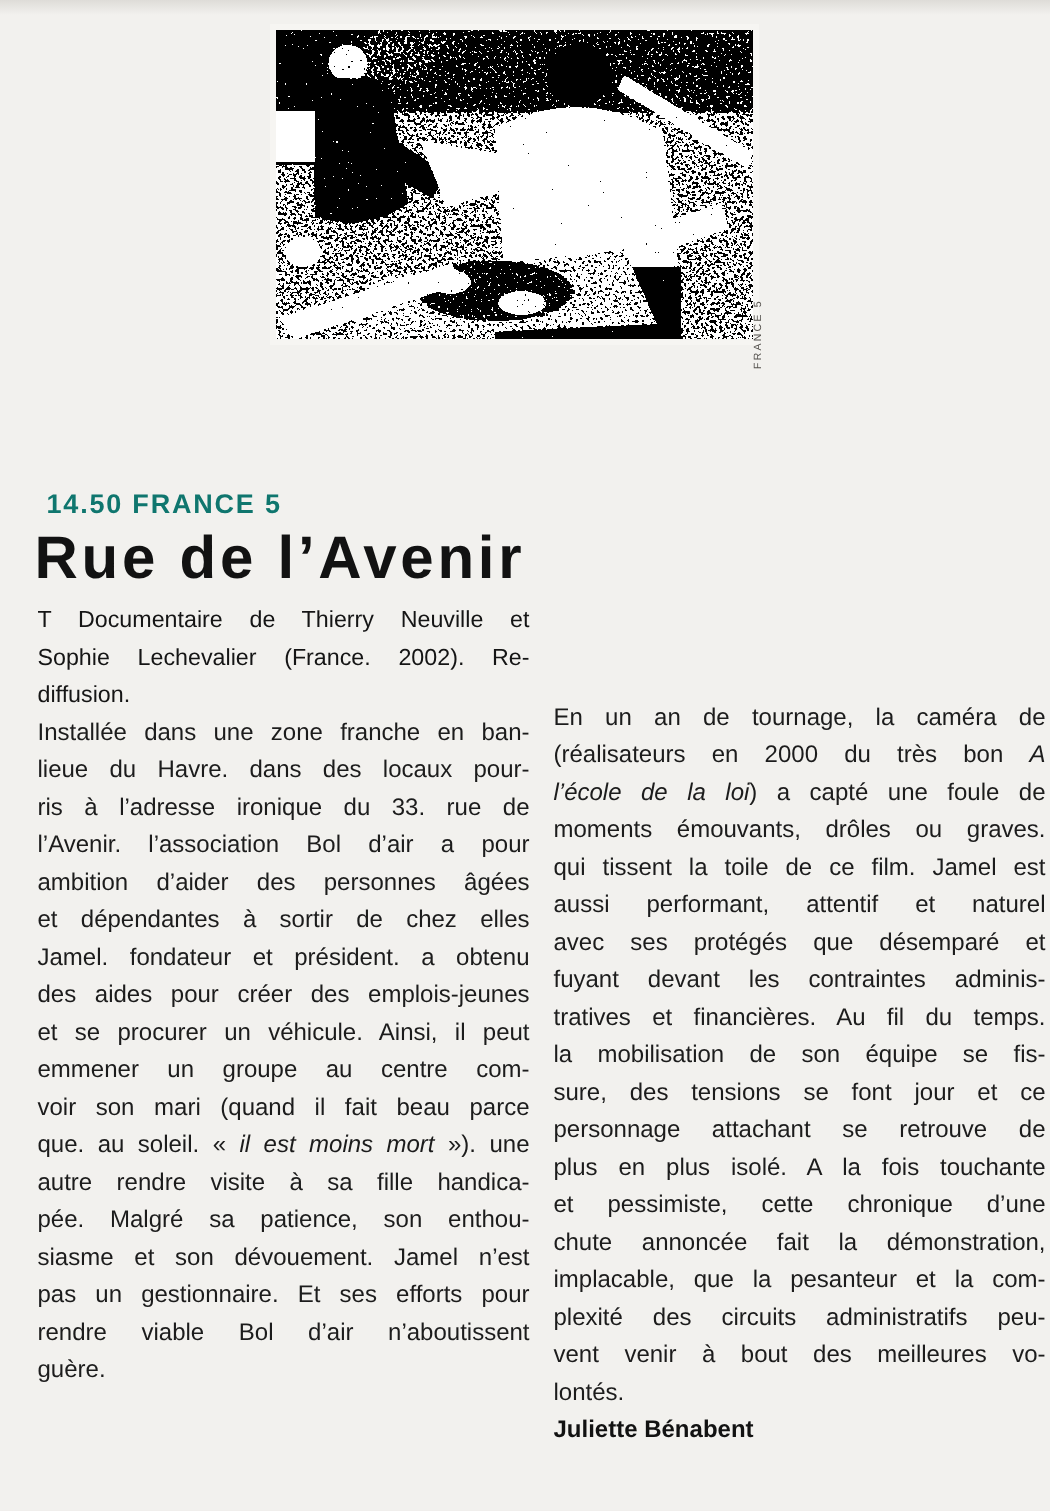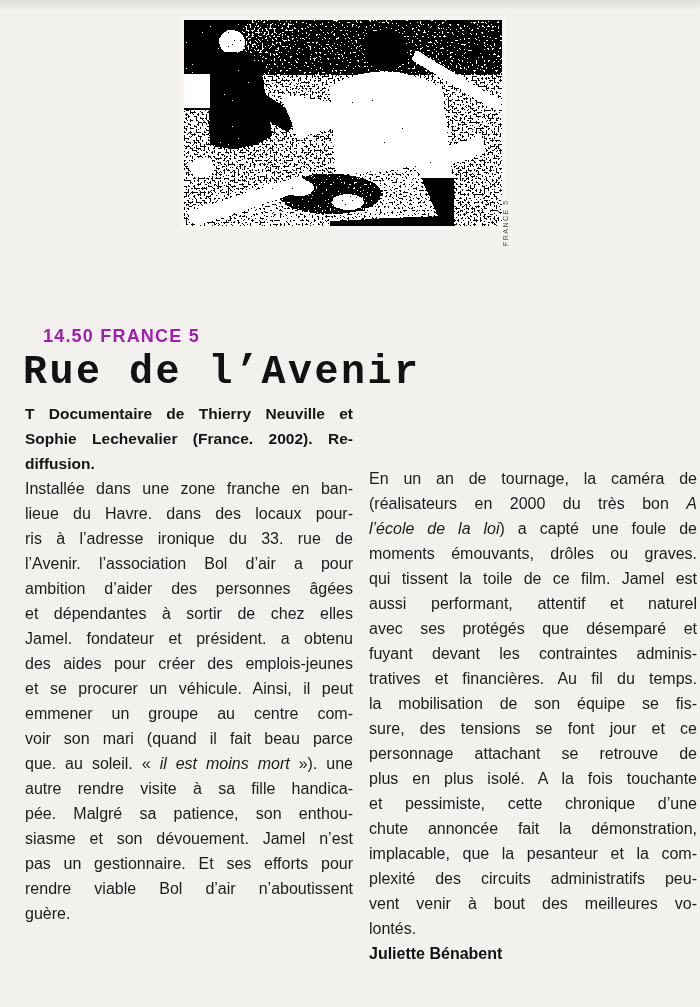--- a/index.html
+++ b/index.html
@@ -22,37 +22,37 @@
   .photo-wrap{
     position:absolute;left:180px;top:16px;width:326px;height:214px;
   }
   .photo-wrap svg{display:block;}
   .credit{
     position:absolute;left:322px;top:230px;
     transform:rotate(-90deg);transform-origin:left top;
     font-size:7px;letter-spacing:1.5px;color:#55524e;white-space:nowrap;
   }
   .time-channel{
-    position:absolute;left:43px;top:326px;
-    font-size:18px;font-weight:bold;letter-spacing:1.2px;color:#a21caf;
+    position:absolute;left:31px;top:326px;
+    font-size:18px;font-weight:bold;letter-spacing:1.2px;color:#0f766e;
   }
   .title{
     position:absolute;left:23px;top:350px;margin:0;
     font-size:40px;font-weight:bold;letter-spacing:2.5px;color:#121212;
-    font-family:Liberation Mono, monospace;
+    font-family:Liberation Sans, sans-serif;
   }
   .col{position:absolute;width:328px;}
   .col-left{left:25px;top:401px;}
   .col-right{left:369px;top:466px;}
   .line{
     font-size:16px;line-height:25px;height:25px;
     text-align:justify;text-align-last:justify;
     white-space:nowrap;color:#1c1c1c;
   }
-  .subtitle .line{font-weight:bold;font-size:15.5px;color:#151515;}
+  .subtitle .line{font-weight:normal;font-size:15.5px;color:#151515;}
   .line.end{text-align-last:left;}
   .it{font-style:italic;}
   .lastline{
     display:flex;justify-content:space-between;align-items:baseline;
     text-align-last:auto;
     flex-direction:column;
   }
   .byline{font-weight:bold;font-size:16px;color:#121212;}
 </style>
 </head>

